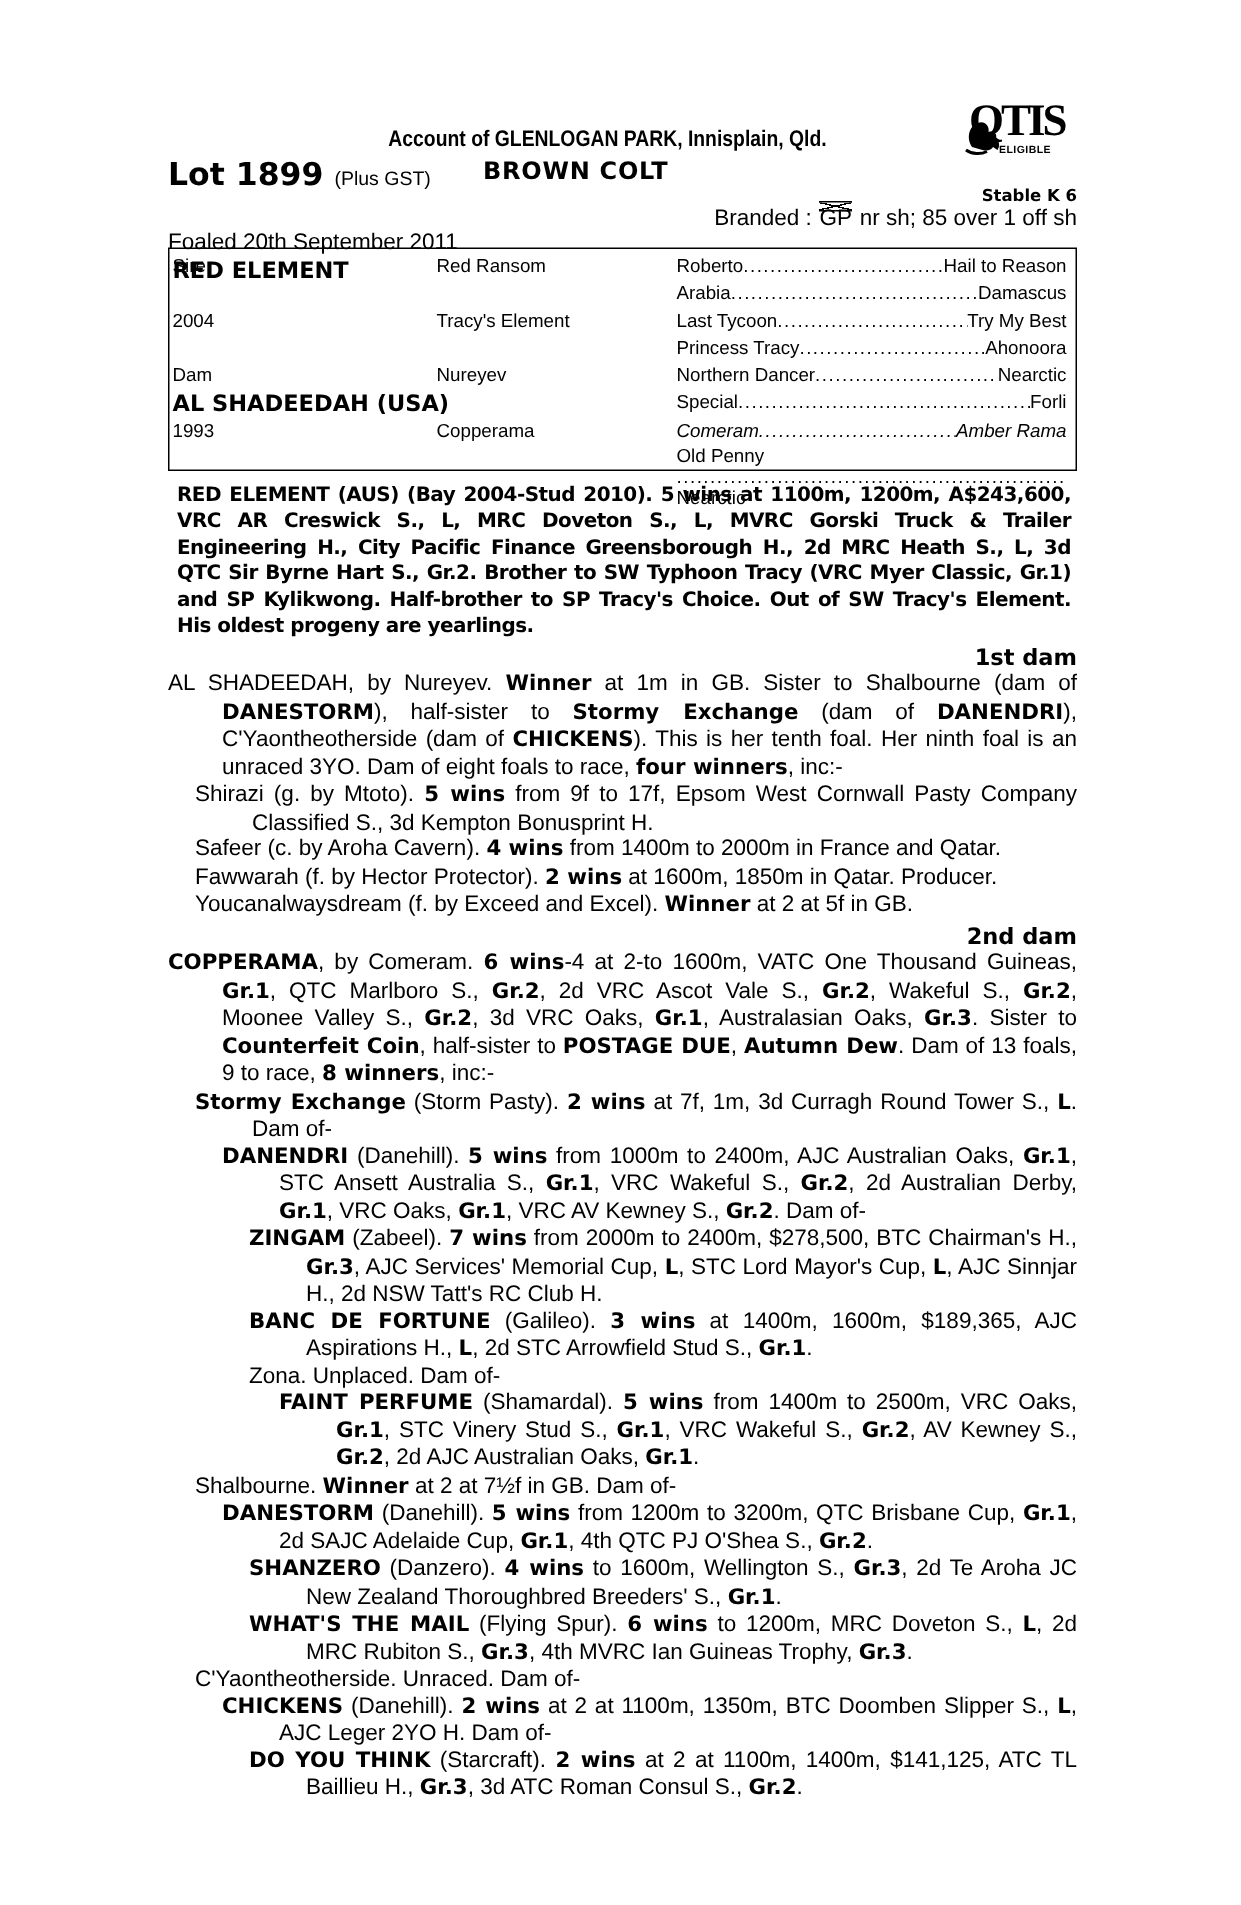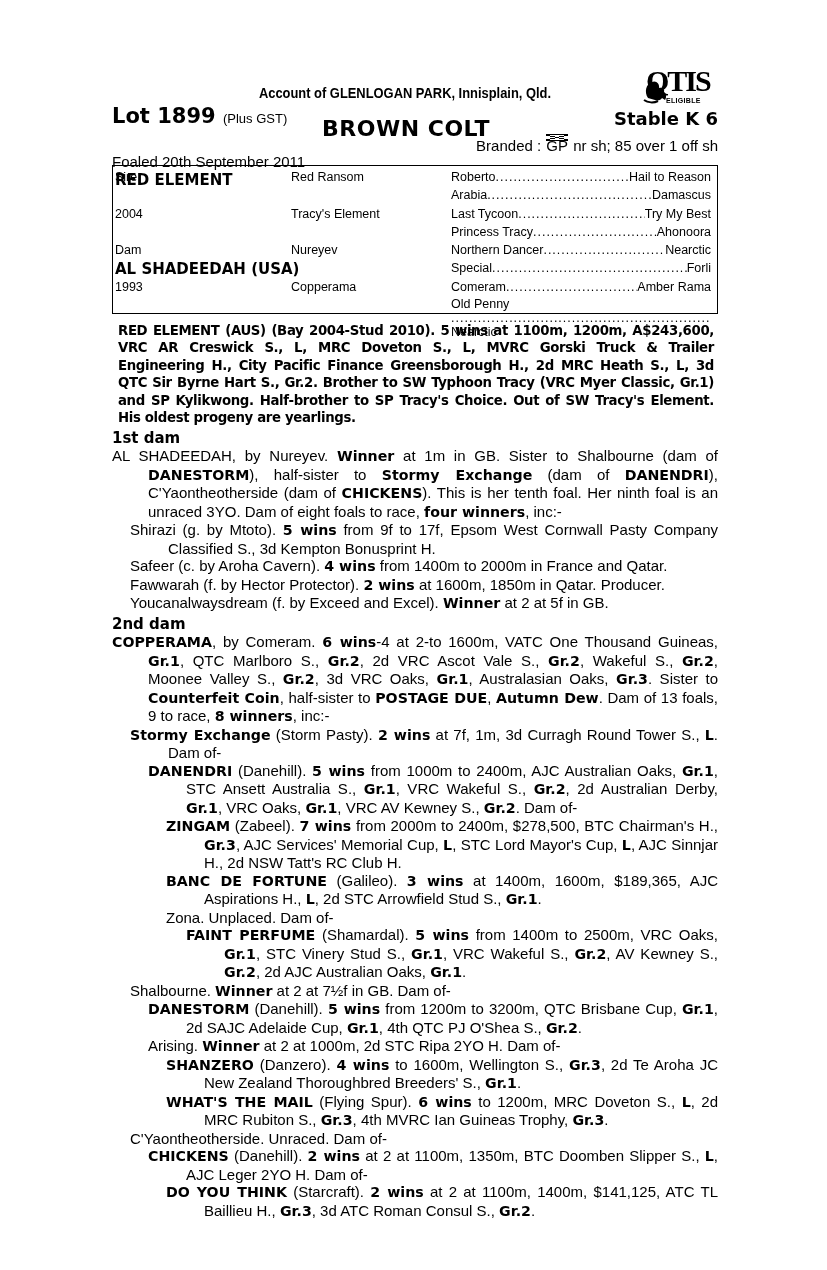--- a/index.html
+++ b/index.html
@@ -12,22 +12,22 @@
              transform: scaleX(0.86); transform-origin: 50% 50%; letter-spacing: 0px; }
   .qtis { position: absolute; top: 68px; left: 528px; width: 76px; height: 36px; }
   .qtis-word { position: absolute; top: -2px; left: 6px; font-family: "Liberation Serif", serif;
                font-size: 30px; font-weight: bold; letter-spacing: -2px; line-height: 30px; }
   .qtis-elig { position: absolute; top: 29px; left: 26px; font-family: "Liberation Sans", sans-serif;
                font-weight: bold; font-size: 7px; letter-spacing: 0.3px; }
 
   .lotrow { position: absolute; top: 104px; left: 0; width: 606px; height: 26px; }
   .lot { position: absolute; left: 0; top: 0; font-family: "DejaVu Sans", sans-serif; font-weight: bold; font-size: 21px; }
   .gst { font-family: "Liberation Sans", sans-serif; font-weight: normal; font-size: 13px; }
-  .colt { position: absolute; left: 210px; top: 12px; font-family: "DejaVu Sans", sans-serif; font-weight: bold; font-size: 22px; letter-spacing: 0.5px; text-align: center; }
-  .stable { position: absolute; right: 0; top: 4px; font-family: "DejaVu Sans", sans-serif; font-weight: bold; font-size: 18px; }
+  .colt { position: absolute; left: 210px; top: 0; font-family: "DejaVu Sans", sans-serif; font-weight: bold; font-size: 16px; letter-spacing: 0.5px; text-align: center; }
+  .stable { position: absolute; right: 0; top: 20px; font-family: "DejaVu Sans", sans-serif; font-weight: bold; font-size: 11px; }
 
   .foaledrow { position: absolute; top: 137px; left: 0; width: 606px; font-size: 15px; }
   .foaled { position: absolute; left: 0; top: 16px; }
   .branded { position: absolute; right: 0; top: 0; white-space: nowrap; }
   .brandmark { display: inline-block; position: relative; font-size: 15px; padding: 0 1px; }
   .brandmark::before { content: ""; position: absolute; left: 1px; right: 1px; top: -3px; height: 5px;
                        border-top: 1.2px solid #000; border-bottom: 1.2px solid #000;
                        background: linear-gradient(to bottom right, transparent 45%, #000 45%, #000 55%, transparent 55%),
                                    linear-gradient(to bottom left, transparent 45%, #000 45%, #000 55%, transparent 55%); }
 
@@ -35,21 +35,21 @@
   .pcell { position: absolute; font-size: 12.5px; white-space: nowrap; }
   .pbold { font-family: "DejaVu Sans", sans-serif; font-weight: bold; font-size: 15px; }
   .gg { position: absolute; left: 338px; width: 260px; font-size: 12.5px; display: flex; white-space: nowrap; }
   .gg .dots { flex: 1; overflow: hidden; letter-spacing: 1px; }
   .gg .dots::after { content: "........................................................................................"; }
 
   .sirebio { position: absolute; top: 322px; left: 6px; width: 596px; font-family: "DejaVu Sans", sans-serif; font-weight: bold;
              font-size: 13.3px; line-height: 17.4px; text-align: justify; letter-spacing: -0.35px; }
 
   .sec { position: absolute; left: 0; width: 606px; }
-  .hdr { font-family: "DejaVu Sans", sans-serif; font-weight: bold; font-size: 15px; line-height: 17px; }
+  .hdr { font-family: "DejaVu Sans", sans-serif; font-weight: bold; font-size: 15px; line-height: 17px; text-align: right; }
   .para { font-size: 15px; line-height: 17.5px; text-align: justify; }
   .para .b { font-size: 14.2px; }
   .hang { padding-left: 36px; text-indent: -36px; }
   .i1 { padding-left: 56px; text-indent: -38px; }
   .i2 { padding-left: 74px; text-indent: -38px; }
   .i3 { padding-left: 92px; text-indent: -38px; }
   .i4 { padding-left: 112px; text-indent: -38px; }
   .last { text-align-last: left; }
 </style>
 </head>
@@ -115,21 +115,21 @@
     <div class="gg" style="top:77px;">
         <span>Northern Dancer</span>
         <span class="dots"></span>
         <span>Nearctic</span>
       </div>
     <div class="gg" style="top:95px;">
         <span>Special</span>
         <span class="dots"></span>
         <span>Forli</span>
       </div>
-    <div class="gg" style="top:114px;">
+    <div class="gg" style="top:114px;font-style:italic;">
         <span>Comeram</span>
         <span class="dots"></span>
         <span>Amber Rama</span>
       </div>
     <div class="gg" style="top:131px;flex-direction:column;">
         <span>Old Penny</span>
         <span class="dots"></span>
         <span>Nearctic</span>
       </div>
   </div>
@@ -152,21 +152,20 @@
     <div id="second-dam-entries">
         <div class="para hang"><span class="b">COPPERAMA</span><span>, by Comeram. </span><span class="b">6 wins</span><span>-4 at 2-to 1600m, VATC One Thousand Guineas, </span><span class="b">Gr.1</span><span>, QTC Marlboro S., </span><span class="b">Gr.2</span><span>, 2d VRC Ascot Vale S., </span><span class="b">Gr.2</span><span>, Wakeful S., </span><span class="b">Gr.2</span><span>, Moonee Valley S., </span><span class="b">Gr.2</span><span>, 3d VRC Oaks, </span><span class="b">Gr.1</span><span>, Australasian Oaks, </span><span class="b">Gr.3</span><span>. Sister to </span><span class="b">Counterfeit Coin</span><span>, half-sister to </span><span class="b">POSTAGE DUE</span><span>, </span><span class="b">Autumn Dew</span><span>. Dam of 13 foals, 9 to race, </span><span class="b">8 winners</span><span>, inc:-</span></div>
         <div class="para i1"><span class="b">Stormy Exchange</span><span> (Storm Pasty). </span><span class="b">2 wins</span><span> at 7f, 1m, 3d Curragh Round Tower S., </span><span class="b">L</span><span>. Dam of-</span></div>
         <div class="para i2"><span class="b">DANENDRI</span><span> (Danehill). </span><span class="b">5 wins</span><span> from 1000m to 2400m, AJC Australian Oaks, </span><span class="b">Gr.1</span><span>, STC Ansett Australia S., </span><span class="b">Gr.1</span><span>, VRC Wakeful S., </span><span class="b">Gr.2</span><span>, 2d Australian Derby, </span><span class="b">Gr.1</span><span>, VRC Oaks, </span><span class="b">Gr.1</span><span>, VRC AV Kewney S., </span><span class="b">Gr.2</span><span>. Dam of-</span></div>
         <div class="para i3"><span class="b">ZINGAM</span><span> (Zabeel). </span><span class="b">7 wins</span><span> from 2000m to 2400m, $278,500, BTC Chairman's H., </span><span class="b">Gr.3</span><span>, AJC Services' Memorial Cup, </span><span class="b">L</span><span>, STC Lord Mayor's Cup, </span><span class="b">L</span><span>, AJC Sinnjar H., 2d NSW Tatt's RC Club H.</span></div>
         <div class="para i3"><span class="b">BANC DE FORTUNE</span><span> (Galileo). </span><span class="b">3 wins</span><span> at 1400m, 1600m, $189,365, AJC Aspirations H., </span><span class="b">L</span><span>, 2d STC Arrowfield Stud S., </span><span class="b">Gr.1</span><span>.</span></div>
         <div class="para i3"><span>Zona. Unplaced. Dam of-</span></div>
         <div class="para i4"><span class="b">FAINT PERFUME</span><span> (Shamardal). </span><span class="b">5 wins</span><span> from 1400m to 2500m, VRC Oaks, </span><span class="b">Gr.1</span><span>, STC Vinery Stud S., </span><span class="b">Gr.1</span><span>, VRC Wakeful S., </span><span class="b">Gr.2</span><span>, AV Kewney S., </span><span class="b">Gr.2</span><span>, 2d AJC Australian Oaks, </span><span class="b">Gr.1</span><span>.</span></div>
         <div class="para i1"><span>Shalbourne. </span><span class="b">Winner</span><span> at 2 at 7½f in GB. Dam of-</span></div>
         <div class="para i2"><span class="b">DANESTORM</span><span> (Danehill). </span><span class="b">5 wins</span><span> from 1200m to 3200m, QTC Brisbane Cup, </span><span class="b">Gr.1</span><span>, 2d SAJC Adelaide Cup, </span><span class="b">Gr.1</span><span>, 4th QTC PJ O'Shea S., </span><span class="b">Gr.2</span><span>.</span></div>
-        <div class="para i2"><span>Arising. </span><span class="b">Winner</span><span> at 2 at 1000m, 2d STC Ripa 2YO H. Dam of-</span></div>
         <div class="para i3"><span class="b">SHANZERO</span><span> (Danzero). </span><span class="b">4 wins</span><span> to 1600m, Wellington S., </span><span class="b">Gr.3</span><span>, 2d Te Aroha JC New Zealand Thoroughbred Breeders' S., </span><span class="b">Gr.1</span><span>.</span></div>
         <div class="para i3"><span class="b">WHAT'S THE MAIL</span><span> (Flying Spur). </span><span class="b">6 wins</span><span> to 1200m, MRC Doveton S., </span><span class="b">L</span><span>, 2d MRC Rubiton S., </span><span class="b">Gr.3</span><span>, 4th MVRC Ian Guineas Trophy, </span><span class="b">Gr.3</span><span>.</span></div>
         <div class="para i1"><span>C'Yaontheotherside. Unraced. Dam of-</span></div>
         <div class="para i2"><span class="b">CHICKENS</span><span> (Danehill). </span><span class="b">2 wins</span><span> at 2 at 1100m, 1350m, BTC Doomben Slipper S., </span><span class="b">L</span><span>, AJC Leger 2YO H. Dam of-</span></div>
         <div class="para i3"><span class="b">DO YOU THINK</span><span> (Starcraft). </span><span class="b">2 wins</span><span> at 2 at 1100m, 1400m, $141,125, ATC TL Baillieu H., </span><span class="b">Gr.3</span><span>, 3d ATC Roman Consul S., </span><span class="b">Gr.2</span><span>.</span></div>
       </div>
   </div>
 
 </div>
 

